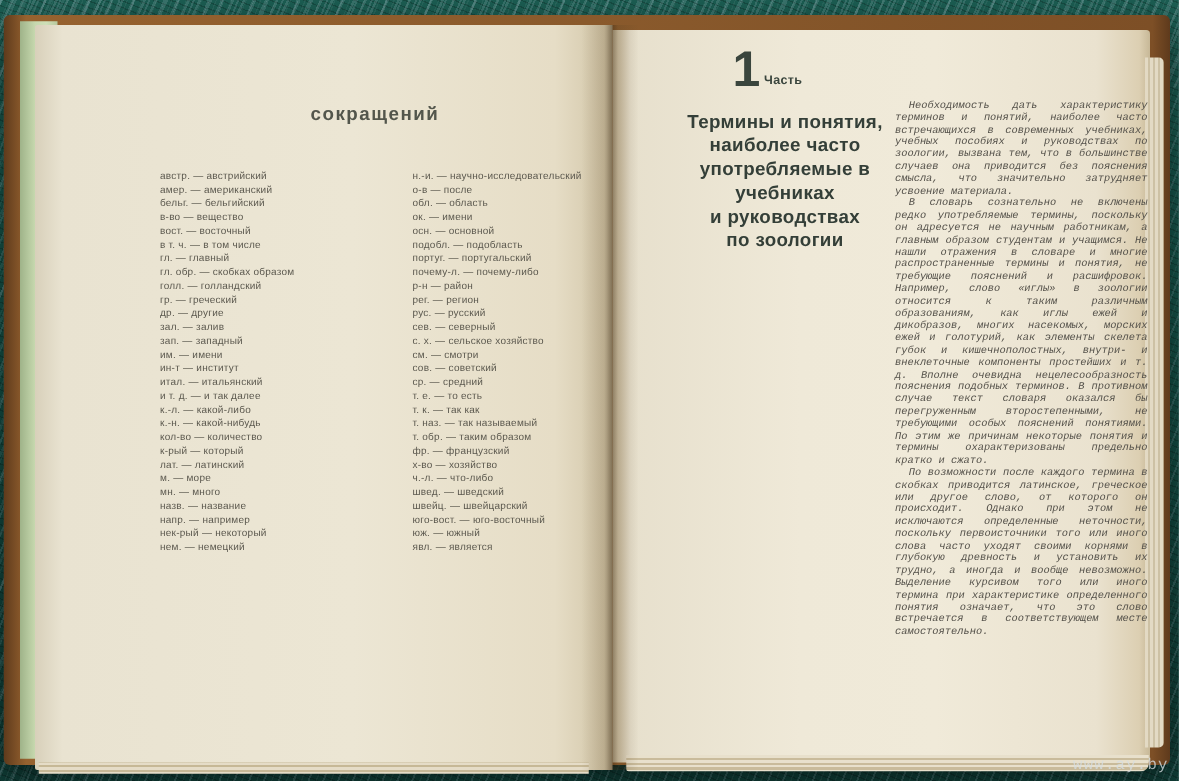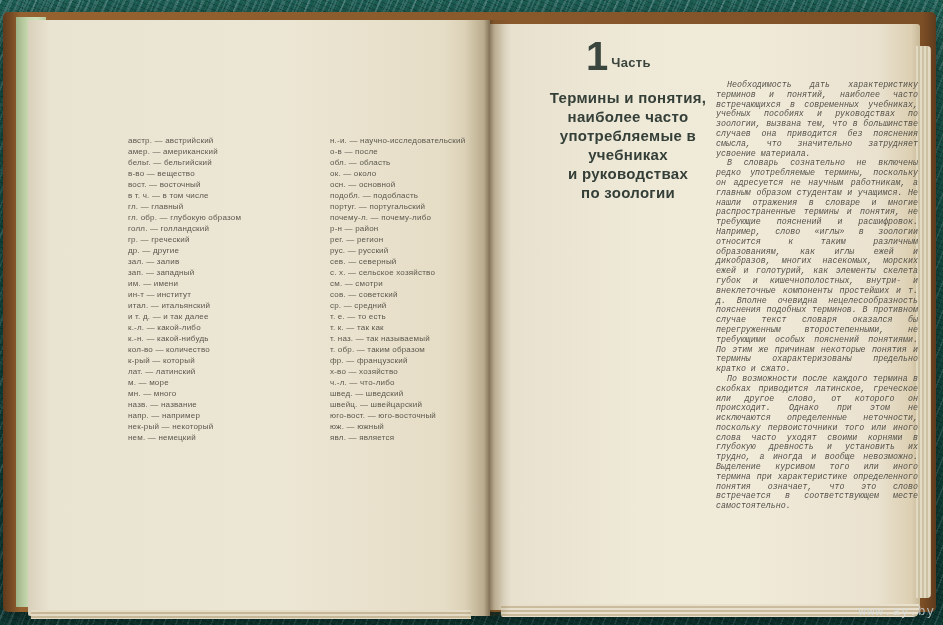--- a/index.html
+++ b/index.html
@@ -72,21 +72,21 @@
     position:absolute;font-family:Liberation Sans, sans-serif;
     font-size:8px;line-height:11px;letter-spacing:.2px;color:#5b584e;
   }
   .abbr-col-1{left:128px;top:135px;width:195px;}
   .abbr-col-2{left:330px;top:135px;width:160px;}
   
   .part-row{
     position:absolute;left:586px;top:38px;display:flex;align-items:flex-end;color:#3a453d;
   }
   .part-number{font-weight:bold;font-size:40px;line-height:36px;}
-  .part-label{font-weight:bold;font-size:13px;margin-left:3px;margin-bottom:4px;letter-spacing:.3px;}
+  .part-label{font-weight:bold;font-size:10px;margin-left:3px;margin-bottom:4px;letter-spacing:.3px;}
   .chapter-title{
     position:absolute;left:527px;top:88px;width:202px;text-align:center;
     font-weight:bold;font-size:15px;line-height:19px;letter-spacing:.3px;color:#343f38;
     white-space:pre-line;
   }
   .preface{
     position:absolute;left:716px;top:80px;width:202px;
     font-family:Liberation Mono, monospace;font-style:italic;
     font-size:8.3px;line-height:9.8px;color:#54514a;text-align:justify;
   }
@@ -110,31 +110,32 @@
   <div class="endpaper"></div>
   <div class="page page-left"></div>
   <div class="page page-right"></div>
   <div class="stack-right"></div>
   <div class="stack-bottom-right"></div>
   <div class="stack-bottom-left"></div>
   <div class="gutter"></div>
 </div>
 
 <div class="left-heading">
+  <div>сокращений</div>
 </div>
 
 <div class="abbr-col abbr-col-1">
     <div class="abbr-row">австр. — австрийский</div>
     <div class="abbr-row">амер. — американский</div>
     <div class="abbr-row">бельг. — бельгийский</div>
     <div class="abbr-row">в-во — вещество</div>
     <div class="abbr-row">вост. — восточный</div>
     <div class="abbr-row">в т. ч. — в том числе</div>
     <div class="abbr-row">гл. — главный</div>
-    <div class="abbr-row">гл. обр. — глубокую образом</div>
+    <div class="abbr-row">гл. обр. — скобках образом</div>
     <div class="abbr-row">голл. — голландский</div>
     <div class="abbr-row">гр. — греческий</div>
     <div class="abbr-row">др. — другие</div>
     <div class="abbr-row">зал. — залив</div>
     <div class="abbr-row">зап. — западный</div>
     <div class="abbr-row">им. — имени</div>
     <div class="abbr-row">ин-т — институт</div>
     <div class="abbr-row">итал. — итальянский</div>
     <div class="abbr-row">и т. д. — и так далее</div>
     <div class="abbr-row">к.-л. — какой-либо</div>
@@ -147,21 +148,21 @@
     <div class="abbr-row">назв. — название</div>
     <div class="abbr-row">напр. — например</div>
     <div class="abbr-row">нек-рый — некоторый</div>
     <div class="abbr-row">нем. — немецкий</div>
   </div>
 
 <div class="abbr-col abbr-col-2">
     <div class="abbr-row">н.-и. — научно-исследовательский</div>
     <div class="abbr-row">о-в — после</div>
     <div class="abbr-row">обл. — область</div>
-    <div class="abbr-row">ок. — около</div>
+    <div class="abbr-row">ок. — имени</div>
     <div class="abbr-row">осн. — основной</div>
     <div class="abbr-row">подобл. — подобласть</div>
     <div class="abbr-row">португ. — португальский</div>
     <div class="abbr-row">почему-л. — почему-либо</div>
     <div class="abbr-row">р-н — район</div>
     <div class="abbr-row">рег. — регион</div>
     <div class="abbr-row">рус. — русский</div>
     <div class="abbr-row">сев. — северный</div>
     <div class="abbr-row">с. х. — сельское хозяйство</div>
     <div class="abbr-row">см. — смотри</div>

